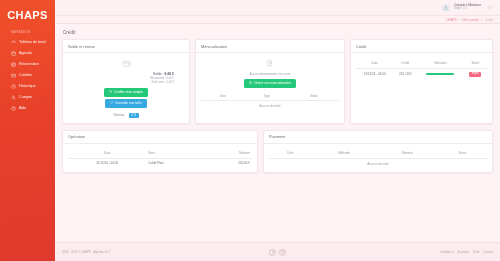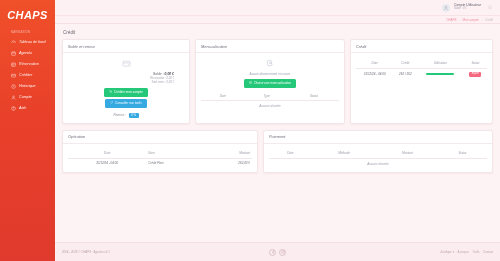--- a/index.html
+++ b/index.html
@@ -3,21 +3,21 @@
 <meta charset="utf-8">
 <style>
   * { box-sizing: border-box; margin: 0; padding: 0; }
   html, body { width: 500px; height: 261px; overflow: hidden; }
   body {
     font-family: "Liberation Sans", sans-serif;
     background: #fdf2f4;
     font-size: 4px;
     color: #4b4b55;
   }
-  .app { display: flex; width: 500px; height: 203px; position: relative; font-style: italic; }
+  .app { display: flex; width: 500px; height: 203px; position: relative; }
 
   
   .sidebar {
     width: 55px; height: 261px; flex: 0 0 55px;
     background: linear-gradient(175deg, #f0502a 0%, #e8402a 45%, #e03a2e 100%);
     position: relative;
     overflow: hidden;
   }
   .logo {
     color: #fff;

